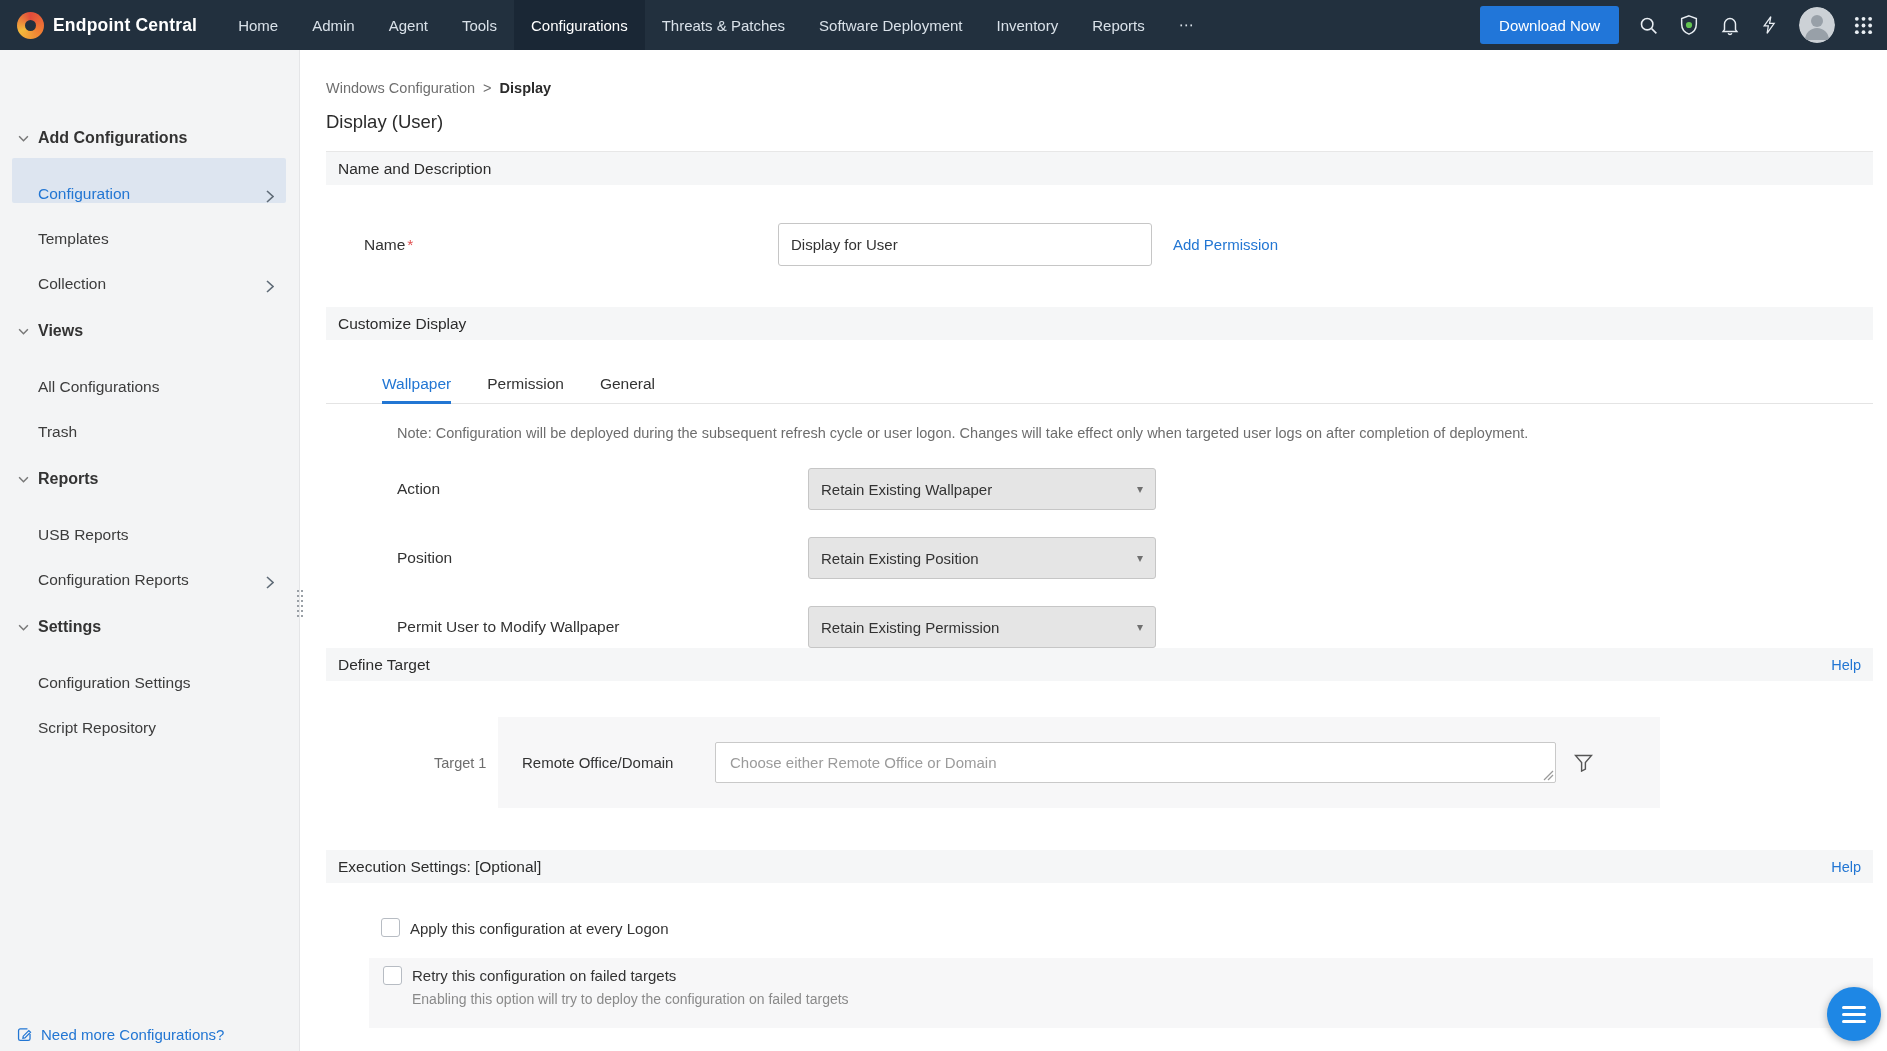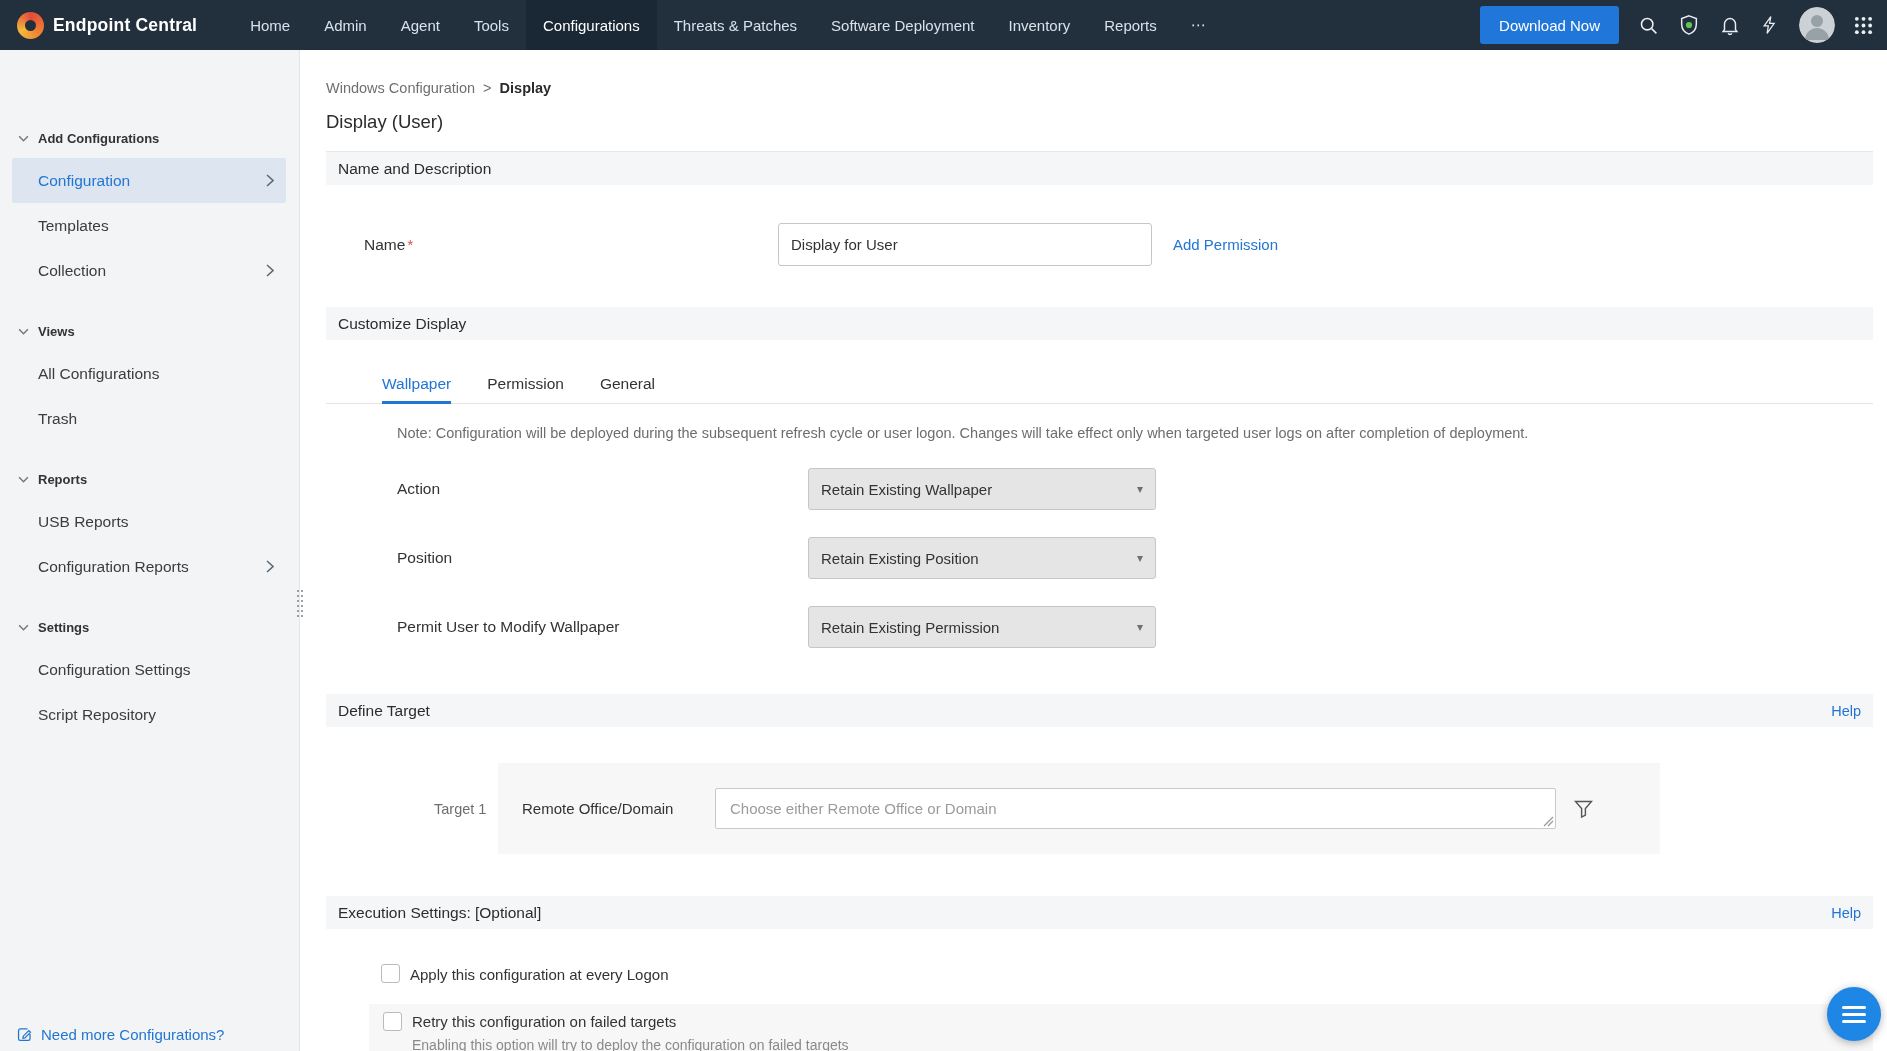--- a/index.html
+++ b/index.html
@@ -7,21 +7,20 @@
   html, body { background: #fff; }
   body {
     width: 1887px; height: 1051px; overflow: hidden; position: relative;
     font-family: "Liberation Sans", sans-serif; color: #333;
   }
 
   
   .topnav {
     height: 50px; background: #22303e; display: flex; align-items: center;
     padding-right: 14px;
-    gap: 12px;
   }
   .brand { display: flex; align-items: center; gap: 9px; padding: 0 24px 0 17px; cursor: pointer; }
   .logo-icon { width: 27px; height: 27px; border-radius: 50%;
     background: conic-gradient(#e34b3b, #ef7c33, #f2b93b, #e34b3b); position: relative; }
   .logo-icon::after { content: ""; position: absolute; inset: 8px; background: #22303e; border-radius: 50%; }
   .brand-name { color: #fff; font-size: 17.5px; font-weight: 700; letter-spacing: .2px; white-space: nowrap; }
   .nav-items { display: flex; height: 100%; }
   .nav-item { display: flex; align-items: center; padding: 0 17px; color: #d9e1e9;
     font-size: 15px; cursor: pointer; white-space: nowrap; }
   .nav-item.active { background: #1a2735; color: #fff; }
@@ -33,22 +32,22 @@
   .avatar { width: 36px; height: 36px; border-radius: 50%; overflow: hidden; cursor: pointer; flex: none; }
 
   
   .app-body { display: flex; height: calc(100% - 50px); }
 
   
   .sidebar { width: 300px; flex: none; background: #f3f4f5; border-right: 1px solid #e4e5e7;
     position: relative; padding-top: 68px; }
   .side-section { margin-bottom: 18px; }
   .side-header { height: 40px; display: flex; align-items: center; padding-left: 18px; gap: 9px;
-    font-size: 13px; font-weight: 700; color: #333; cursor: pointer; }
-  .side-item { height: 45px; margin: 0 13px 0 12px; display: flex; align-items: center;
+    font-size: 16px; font-weight: 700; color: #333; cursor: pointer; }
+  .side-item { height: 45px; margin: 0 13px 0 12px; display: flex; align-items: flex-end;
     padding: 0 12px 0 26px; font-size: 15.5px; color: #3c3c3c; border-radius: 2px; cursor: pointer; }
   .side-item.selected { background: #dde5f0; color: #2276d3; }
   .item-chevron { margin-left: auto; display: flex; align-items: center; }
   .sidebar-handle { position: absolute; right: -5px; top: 540px; width: 8px; height: 30px; cursor: col-resize;
     background-image: repeating-linear-gradient(to bottom, #9aa0a6 0 2px, transparent 2px 5px),
                       repeating-linear-gradient(to bottom, #9aa0a6 0 2px, transparent 2px 5px);
     background-size: 2px 100%, 2px 100%; background-position: 1px 0, 5px 0; background-repeat: no-repeat; z-index: 3; }
   .sidebar-footer { position: absolute; left: 16px; bottom: 8px; display: flex; align-items: center;
     gap: 8px; color: #2276d3; font-size: 15px; cursor: pointer; }
 
@@ -59,21 +58,21 @@
   .breadcrumb .crumb-link { cursor: pointer; }
   .breadcrumb .current { color: #2b2b2b; font-weight: 600; }
   .page-title { margin-top: 8px; height: 28px; line-height: 28px; font-size: 18.5px;
     font-weight: 500; color: #2b2b2b; }
   .divider { margin-top: 15px; border: none; border-top: 1px solid #e7e7e7; height: 0; }
 
   .section-bar { height: 33px; background: #f5f6f7; display: flex; align-items: center;
     justify-content: space-between; padding: 0 12px; font-size: 15.5px; font-weight: 500; color: #2c2c2c; }
   .bar-name { }
   .bar-customize { margin-top: 41px; }
-  .bar-target { margin-top: 46px; }
+  .bar-target { }
   .bar-exec { margin-top: 42px; }
   .help-link { color: #2276d3; font-size: 14.5px; font-weight: 400; cursor: pointer; }
 
   .name-row { margin-top: 38px; display: flex; align-items: center; padding-left: 38px; height: 43px; }
   .name-label { width: 414px; font-size: 15.5px; color: #333; }
   .required { color: #e04f4f; margin-left: 2px; }
   .text-input { width: 374px; height: 43px; border: 1px solid #c6c6c6; border-radius: 3px;
     padding: 0 12px; font-size: 15px; color: #333; font-family: inherit; }
   .add-desc { margin-left: 21px; color: #2276d3; font-size: 15px; cursor: pointer; }
 

